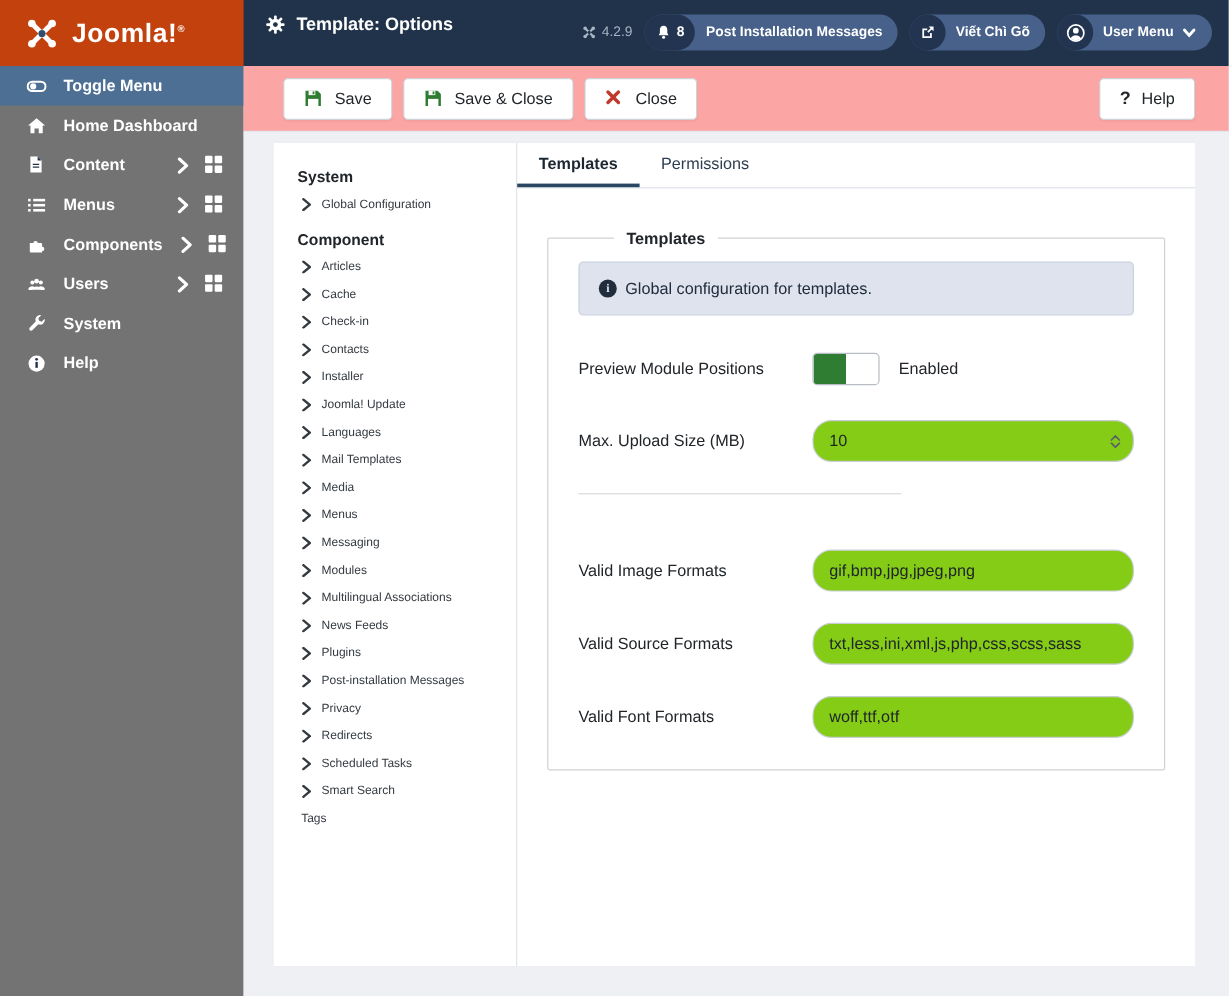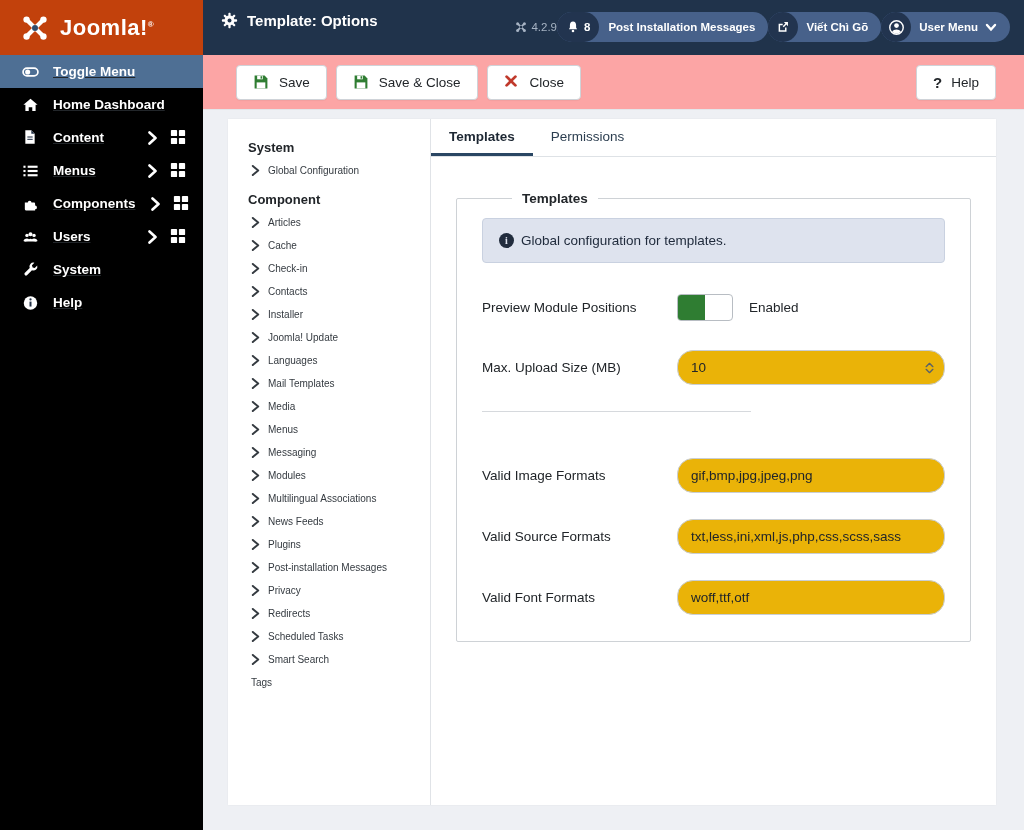--- a/index.html
+++ b/index.html
@@ -5,30 +5,30 @@
   * { margin:0; padding:0; box-sizing:border-box; }
   html,body { width:1024px; height:830px; font-family:"Liberation Sans", sans-serif; background:#eef0f4; color:#22262a; overflow:hidden; }
 
   
   .topbar { display:flex; height:55px; background:#20334b; }
   .logo-block { width:203px; min-width:203px; background:#c2410c; display:flex; align-items:center; padding-left:20px; gap:10px; }
   .brand-text { color:#fff; font-size:22px; font-weight:bold; letter-spacing:.5px; }
   .brand-text sup { font-size:8px; }
   .topbar-main { flex:1; display:flex; align-items:flex-start; padding:12px 14px 0 18px; }
   .page-title { display:flex; align-items:center; gap:9px; color:#fff; font-size:15px; font-weight:bold; }
-  .topbar-right { margin-left:auto; display:flex; align-items:center; }
+  .topbar-right { margin-left:auto; display:flex; align-items:center; gap:10px; }
   .version { color:#a7b4c4; font-size:11.5px; display:flex; align-items:center; gap:4px; }
   .pill { display:flex; align-items:center; background:#47618a; border-radius:16px; height:30px; padding-right:13px; color:#fff; font-size:11.5px; font-weight:bold; cursor:pointer; }
   .pill .capsule { background:#22344f; border-radius:15px; height:30px; display:flex; align-items:center; padding:0 9px; gap:4px; margin-right:9px; }
   .pill .circle { background:#22344f; border-radius:50%; width:30px; height:30px; display:flex; align-items:center; justify-content:center; margin-right:8px; }
   .badge-num { color:#fff; font-size:11.5px; font-weight:bold; }
 
   
   .layout { display:flex; height:775px; }
-  .sidebar { width:203px; min-width:203px; background:#000000; display:flex; flex-direction:column;text-decoration:underline; }
+  .sidebar { width:203px; min-width:203px; background:#737373; display:flex; flex-direction:column; }
   .side-item { display:flex; align-items:center; gap:14px; color:#fff; font-size:13.5px; font-weight:bold; padding:8px 12px 8px 22px; height:33px; cursor:pointer; }
   .side-item.active { background:#4e6f94; }
   .side-item .right-icons { margin-left:auto; display:flex; align-items:center; gap:12px; padding-right:4px; }
   .icon16 { width:17px; height:17px; display:inline-flex; }
 
   .main { flex:1; display:flex; flex-direction:column; }
   .toolbar { background:#fca5a5; border-bottom:1px solid #e3e6ea; display:flex; align-items:center; padding:12px 28px 12px 33px; gap:9px; height:55px; }
   .btn { background:#fff; border:1px solid #cfd3d8; border-radius:4px; font-family:"Liberation Sans",sans-serif; font-size:13.5px; color:#22262a; padding:8px 16px; display:flex; align-items:center; gap:9px; cursor:pointer; box-shadow:0 1px 1px rgba(0,0,0,.04); }
   .btn-help { margin-left:auto; font-weight:normal; }
   .qmark { font-weight:bold; font-size:15px; }
@@ -55,21 +55,21 @@
   .alert-info { background:#dee3ee; border:1px solid #c9d1e0; border-radius:4px; padding:14px 16px; font-size:13.5px; color:#212c3d; display:flex; align-items:center; gap:7px; margin-bottom:27px; }
   .info-i { width:15px; height:15px; border-radius:50%; background:#212c3d; color:#dee3ee; font-size:10px; font-weight:bold; font-family:"Liberation Serif",serif; display:inline-flex; align-items:center; justify-content:center; flex:none; }
 
   .form-row { display:grid; grid-template-columns:195px 1fr; align-items:center; margin-bottom:26px; min-height:34px; }
   .form-label { font-size:13.5px; color:#212529; }
   .toggle-wrap { display:flex; align-items:center; gap:16px; }
   .toggle { width:56px; height:27px; border:1px solid #b8bdc3; border-radius:4px; background:#fff; position:relative; cursor:pointer; overflow:hidden; }
   .toggle .on-half { position:absolute; left:0; top:0; width:50%; height:100%; background:#2f7d32; }
   .toggle-state { font-size:13.5px; }
 
-  .text-input, .num-input { width:100%; height:35px; border:1px solid #c9ced4; border-radius:16px; font-family:"Liberation Sans",sans-serif; font-size:13.5px; color:#212529; padding:0 30px 0 13px; background:#eab308; }
+  .text-input, .num-input { width:100%; height:35px; border:1px solid #c9ced4; border-radius:16px; font-family:"Liberation Sans",sans-serif; font-size:13.5px; color:#212529; padding:0 30px 0 13px; background:#84cc16; }
   .num-wrap, .input-wrap { position:relative; width:100%; }
   .spinner { position:absolute; right:11px; top:50%; transform:translateY(-50%); display:flex; flex-direction:column; gap:1px; }
 
   .divider { border:none; border-top:1px solid #d6d9dd; width:58%; margin:14px 0 46px 0; }
 
   svg { display:block; }
 </style>
 </head>
 <body>
 

